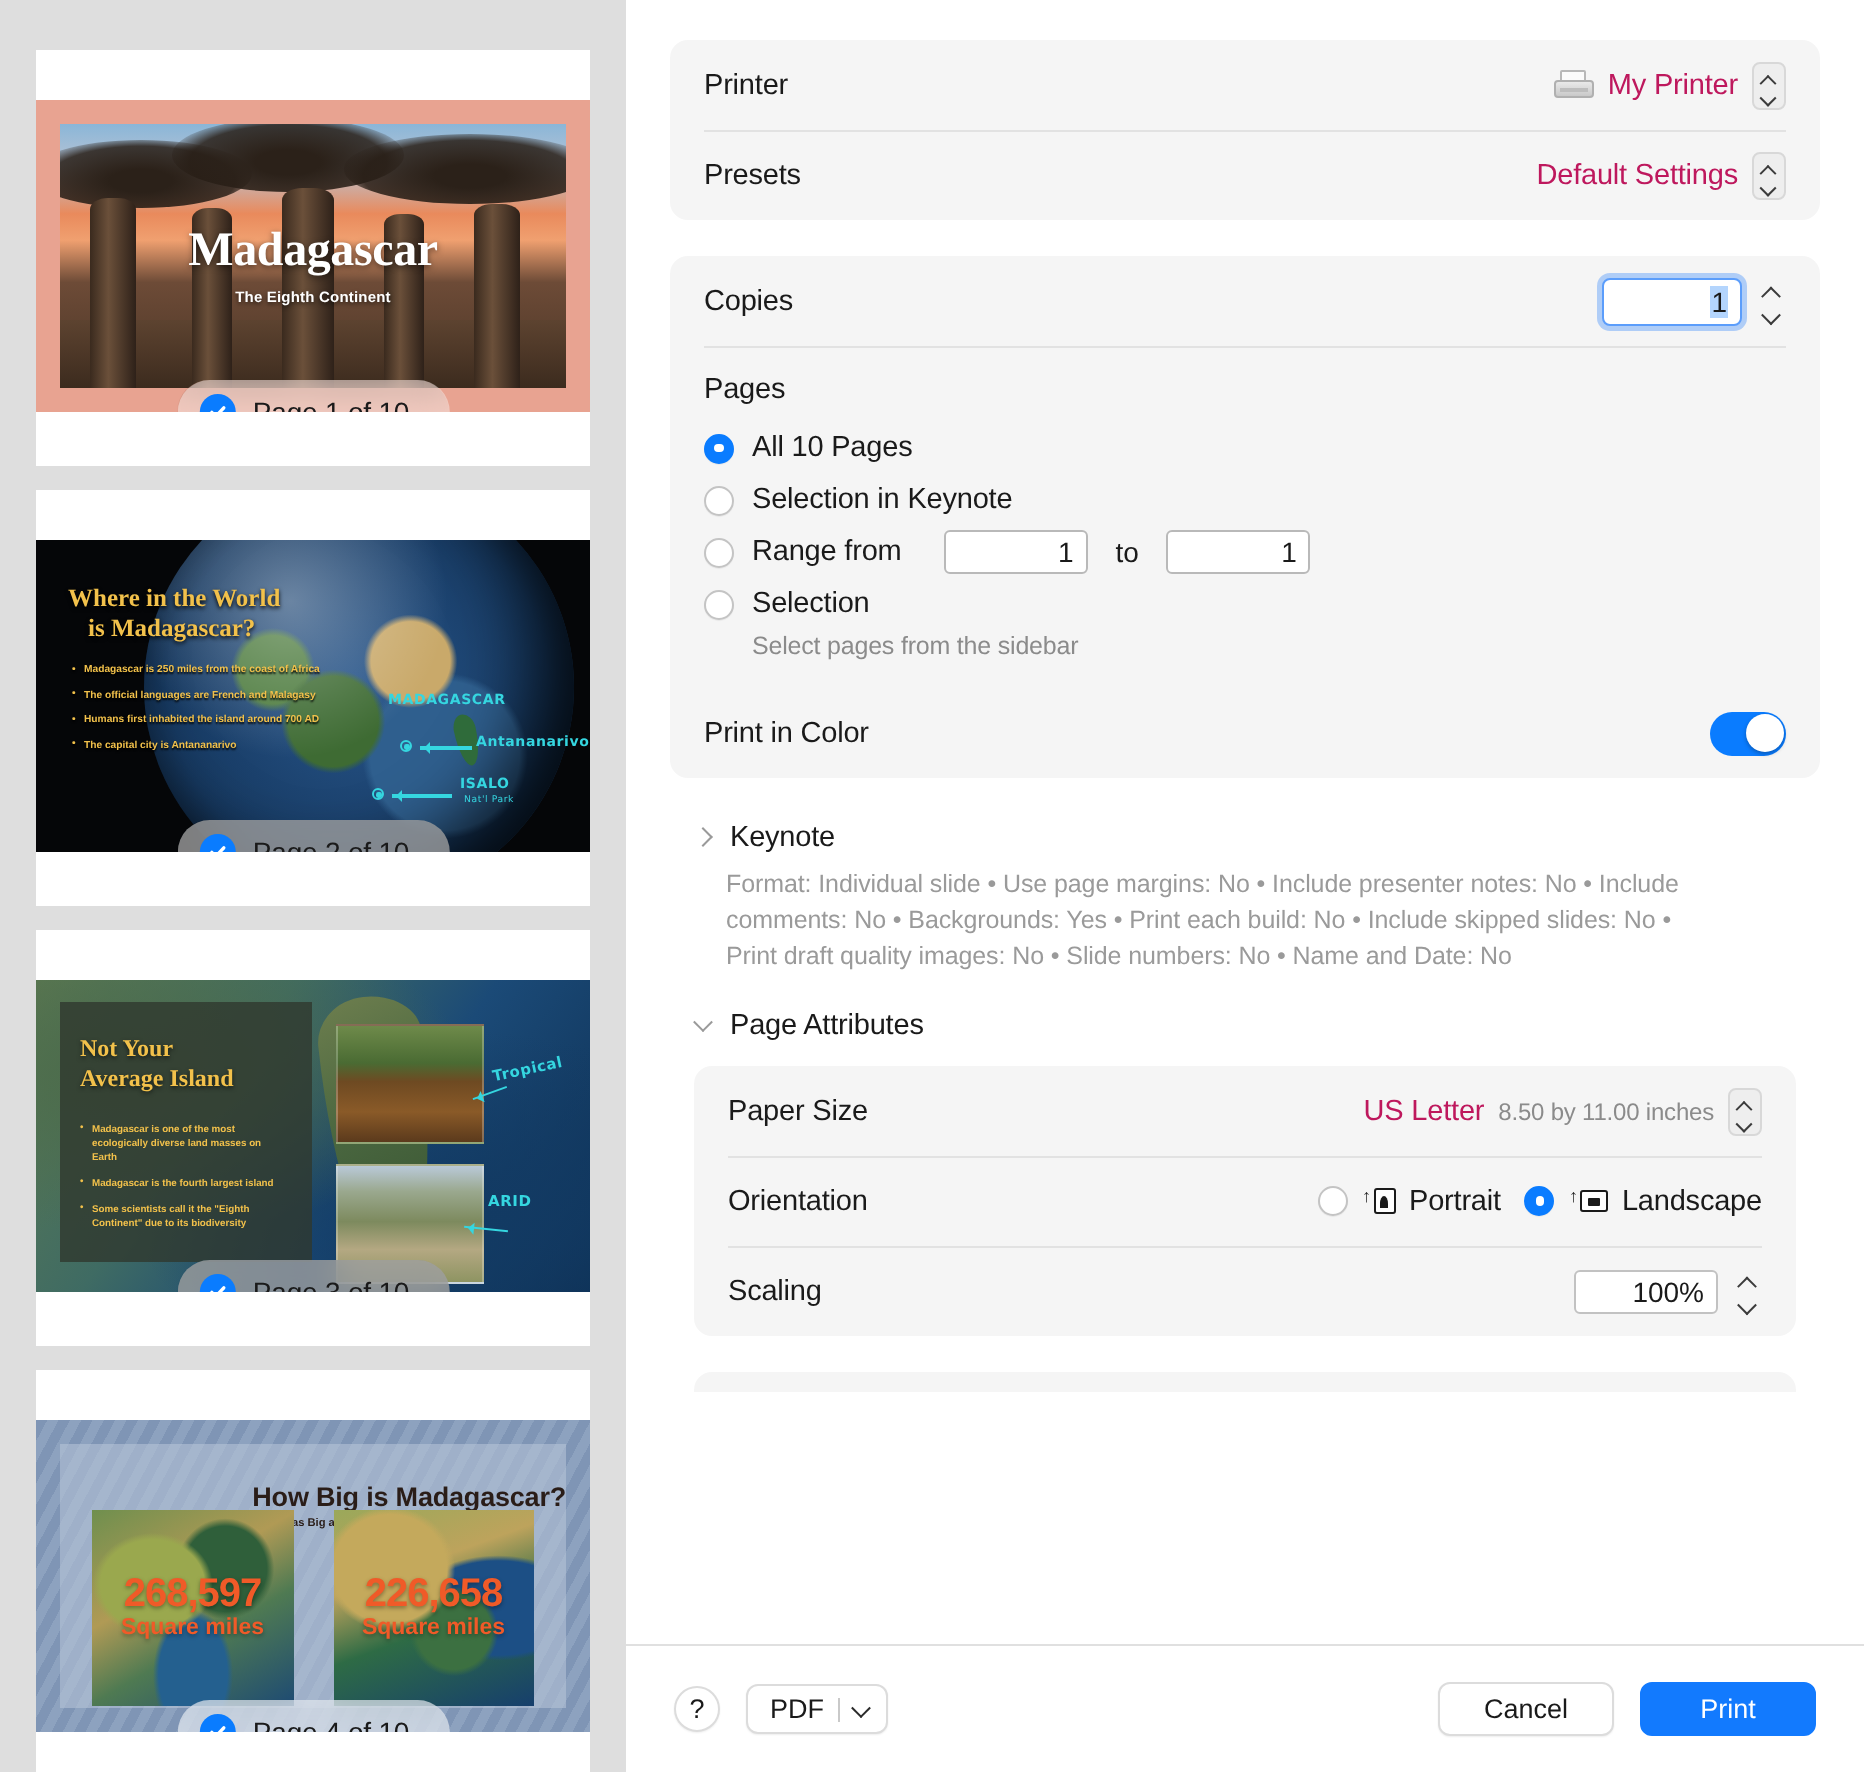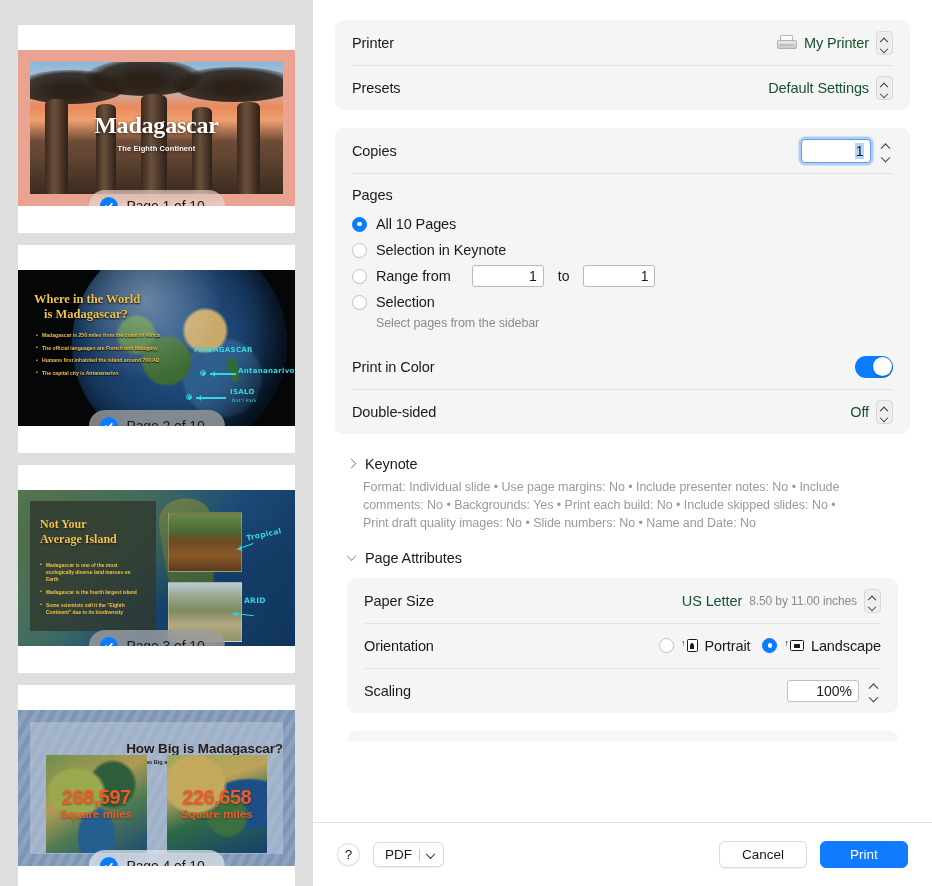--- a/index.html
+++ b/index.html
@@ -341,21 +341,21 @@
   }
   .row-label {
     font-size: 14.5px; color: #1a1a1a;
     letter-spacing: -.1px;
   }
   .row-right {
     margin-left: auto;
     display: flex; align-items: center; gap: 7px;
   }
   .row-value {
-    font-size: 14.5px; color: #14532d;
+    font-size: 14.5px; color: #be185d;
     letter-spacing: -.1px;
   }
   .row-value-sub {
     font-size: 12px; color: #8b8b8b; letter-spacing: -.1px;
   }
 
   
   .stepper {
     width: 17px; height: 24px;
     border-radius: 4px;
@@ -838,30 +838,20 @@
 
         <div class="row">
           <span class="row-label">Print in Color</span>
           <span class="row-right">
             <span class="toggle">
               <span class="knob"></span>
             </span>
           </span>
         </div>
 
-        <div class="row">
-          <span class="row-label">Double-sided</span>
-          <span class="row-right">
-            <span class="row-value">Off</span>
-            <span class="stepper">
-              <span class="chev up"></span>
-              <span class="chev down"></span>
-            </span>
-          </span>
-        </div>
       </div>
 
       <div class="disclosure">
         <div class="disc-head">
           <span class="disc-arrow closed"></span>
           <span class="disc-title">Keynote</span>
         </div>
         <div class="disc-summary">Format: Individual slide • Use page margins: No • Include presenter notes: No • Include comments: No • Backgrounds: Yes • Print each build: No • Include skipped slides: No • Print draft quality images: No • Slide numbers: No • Name and Date: No</div>
       </div>
 

